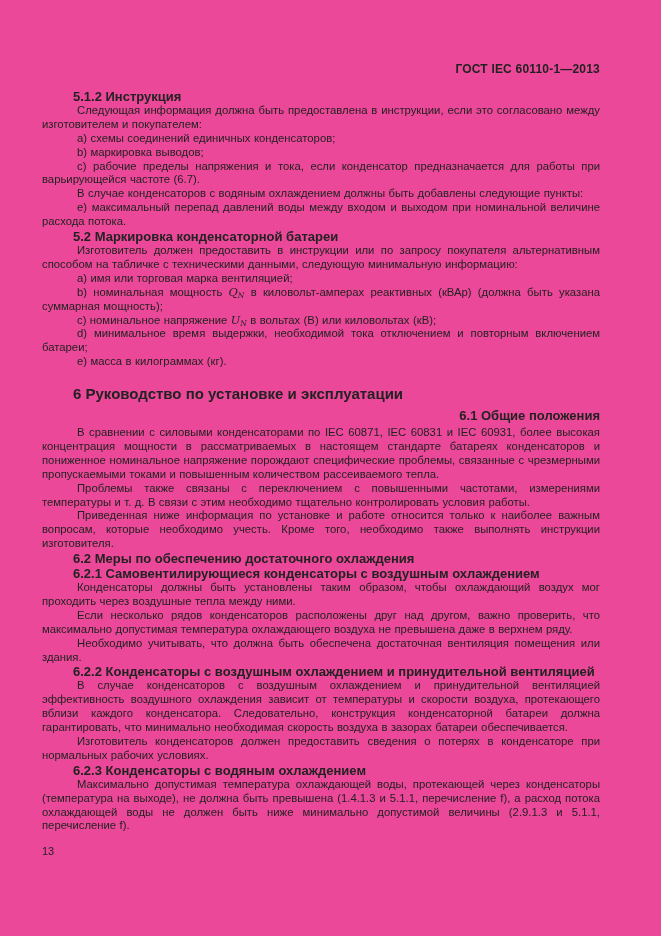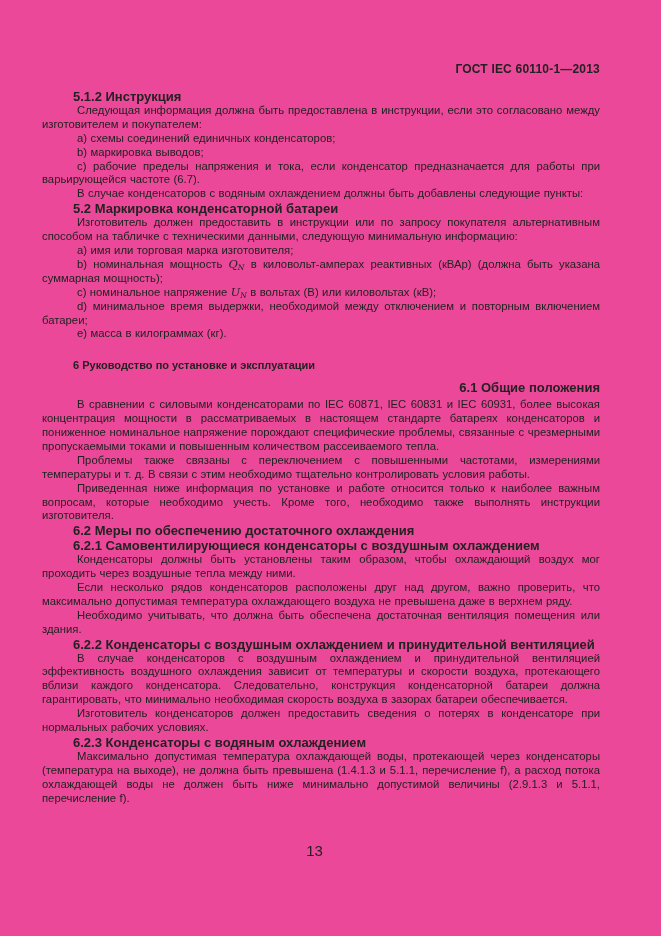--- a/index.html
+++ b/index.html
@@ -41,67 +41,68 @@
     margin: 1px 0 0 0;
     text-indent: 31px;
     font-size: 13px;
     line-height: 13.9px;
     font-weight: bold;
     text-align: left;
   }
   .h-main {
     margin: 16px 0 7px 0;
     text-indent: 31px;
-    font-size: 11px;
+    font-size: 15px;
     line-height: 17px;
     font-weight: bold;
     text-align: left;
   }
   .h-sub1 { margin-bottom: 3px; text-align: right; }
   .sym {
     font-family: "DejaVu Serif", "Liberation Serif", serif;
     font-style: italic;
   }
   sub {
     font-size: 7.5px;
     line-height: 0;
     vertical-align: -2px;
   }
   .page-number {
     position: absolute;
     top: 844px;
     left: 42px;
     width: 545px;
-    text-align: center;
-    font-size: 15px;
+    text-align: left;
+    font-size: 11px;
     line-height: 14px;
   }
 </style>
 </head>
 <body>
 
 <div class="page">
 
   <div class="doc-header">ГОСТ IEC 60110-1—2013</div>
 
   <div class="content">
 
     <h4 class="h-sub">5.1.2 Инструкция</h4>
     <p class="para">Следующая информация должна быть предоставлена в инструкции, если это согласовано между изготовителем и покупателем:</p>
     <p class="para">a) схемы соединений единичных конденсаторов;</p>
     <p class="para">b) маркировка выводов;</p>
     <p class="para">c) рабочие пределы напряжения и тока, если конденсатор предназначается для работы при варьирующейся частоте (6.7).</p>
     <p class="para">В случае конденсаторов с водяным охлаждением должны быть добавлены следующие пункты:</p>
+    <p class="para">e) максимальный перепад давлений воды между входом и выходом при номинальной величине расхода потока.</p>
 
     <h4 class="h-sub">5.2 Маркировка конденсаторной батареи</h4>
     <p class="para">Изготовитель должен предоставить в инструкции или по запросу покупателя альтернативным способом на табличке с техническими данными, следующую минимальную информацию:</p>
-    <p class="para">a) имя или торговая марка изготовителя;</p>
+    <p class="para">a) имя или торговая марка вентиляцией;</p>
     <p class="para"><span>b) номинальная мощность </span><span class="sym"><span>Q</span><sub>N</sub></span><span> в киловольт-амперах реактивных (кВАр) (должна быть указана суммарная мощность);</span></p>
     <p class="para"><span>c) номинальное напряжение </span><span class="sym"><span>U</span><sub>N</sub></span><span> в вольтах (В) или киловольтах (кВ);</span></p>
-    <p class="para">d) минимальное время выдержки, необходимой между отключением и повторным включением батареи;</p>
+    <p class="para">d) минимальное время выдержки, необходимой тока отключением и повторным включением батареи;</p>
     <p class="para">e) масса в килограммах (кг).</p>
 
     <h2 class="h-main">6 Руководство по установке и эксплуатации</h2>
 
     <h4 class="h-sub h-sub1">6.1 Общие положения</h4>
     <p class="para">В сравнении с силовыми конденсаторами по IEC 60871, IEC 60831 и IEC 60931, более высокая концентрация мощности в рассматриваемых в настоящем стандарте батареях конденсаторов и пониженное номинальное напряжение порождают специфические проблемы, связанные с чрезмерными пропускаемыми токами и повышенным количеством рассеиваемого тепла.</p>
     <p class="para">Проблемы также связаны с переключением с повышенными частотами, измерениями температуры и т. д. В связи с этим необходимо тщательно контролировать условия работы.</p>
     <p class="para">Приведенная ниже информация по установке и работе относится только к наиболее важным вопросам, которые необходимо учесть. Кроме того, необходимо также выполнять инструкции изготовителя.</p>
 
     <h4 class="h-sub">6.2 Меры по обеспечению достаточного охлаждения</h4>

